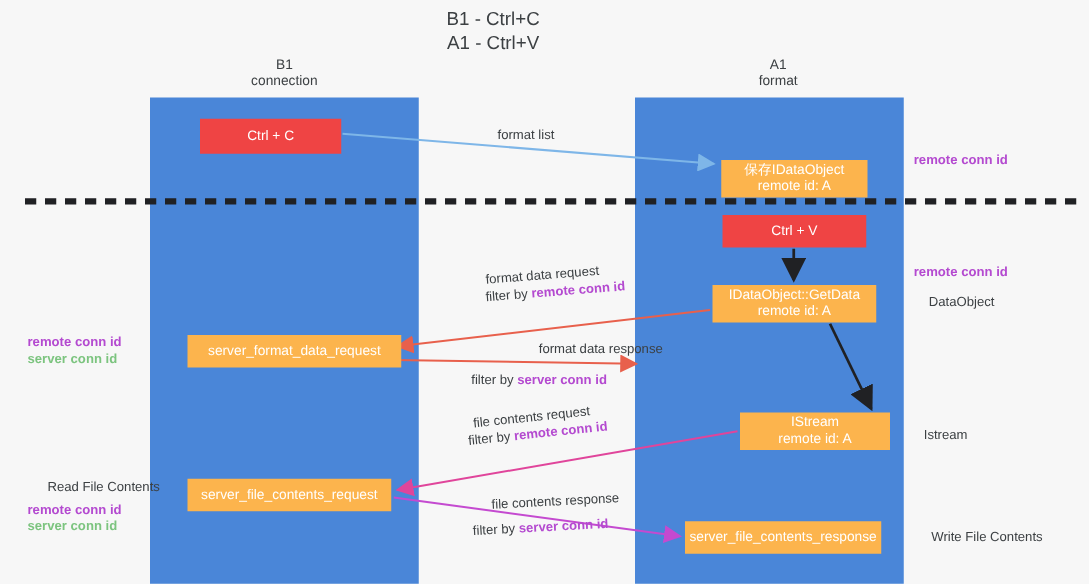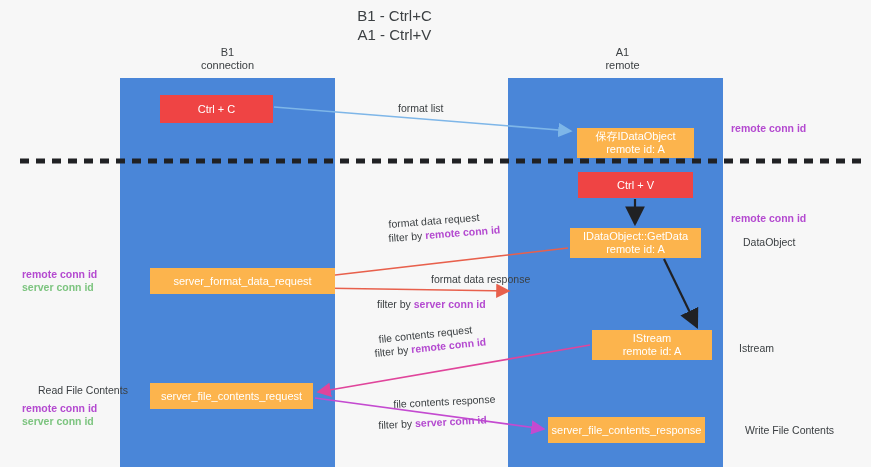--- a/index.html
+++ b/index.html
@@ -28,21 +28,21 @@
   .node{position:absolute;box-sizing:border-box;display:flex;flex-direction:column;
         align-items:center;justify-content:center;text-align:center;
         color:#ffffff;font-size:11px;line-height:13px;padding:2px 4px;}
   .node.green{background:#ef4444;}
   .node.orange{background:#fcb44d;}
 
   .n-ctrlc{left:160px;top:95px;width:113px;height:28px;}
   .n-idataobject{left:577px;top:116px;width:117px;height:30px;margin-top:12px;}
   .n-ctrlv{left:578px;top:172px;width:115px;height:26px;}
   .n-getdata{left:570px;top:228px;width:131px;height:30px;}
-  .n-sfdreq{left:150px;top:268px;width:185px;height:26px;}
+  .n-sfdreq{left:150px;top:268px;width:171px;height:26px;}
   .n-sfdresp{left:513px;top:278px;width:158px;height:26px;}
   .n-istream{left:592px;top:330px;width:120px;height:30px;}
   .n-sfcreq{left:150px;top:383px;width:163px;height:26px;}
   .n-sfcresp{left:548px;top:417px;width:157px;height:26px;}
 
   .edge-label{position:absolute;font-size:10.5px;line-height:13px;color:#3c4043;white-space:nowrap;}
   .edge-label .purple{color:#b44ad0;font-weight:bold;}
   .edge-label.rot{transform-origin:left top;}
 
   .side-label{position:absolute;font-size:10.5px;line-height:13px;white-space:nowrap;}
@@ -81,21 +81,21 @@
     <div>B1 - Ctrl+C</div>
     <div>A1 - Ctrl+V</div>
   </div>
 
   <div class="lane-head head-b1">
     <span class="l1">B1</span>
     <span class="l2">connection</span>
   </div>
   <div class="lane-head head-a1">
     <span class="l1">A1</span>
-    <span class="l2">remote</span>
+    <span class="l2">format</span>
   </div>
 
   <div class="lane lane-b1"></div>
   <div class="lane lane-a1"></div>
 
   <svg class="svg-layer" viewBox="0 0 871 467">
     <defs>
       <marker id="ar-blue" markerWidth="9" markerHeight="9" refX="8" refY="4.5" orient="auto">
         <path d="M0,0 L9,4.5 L0,9 z" fill="#7eb6e8"></path>
       </marker>

